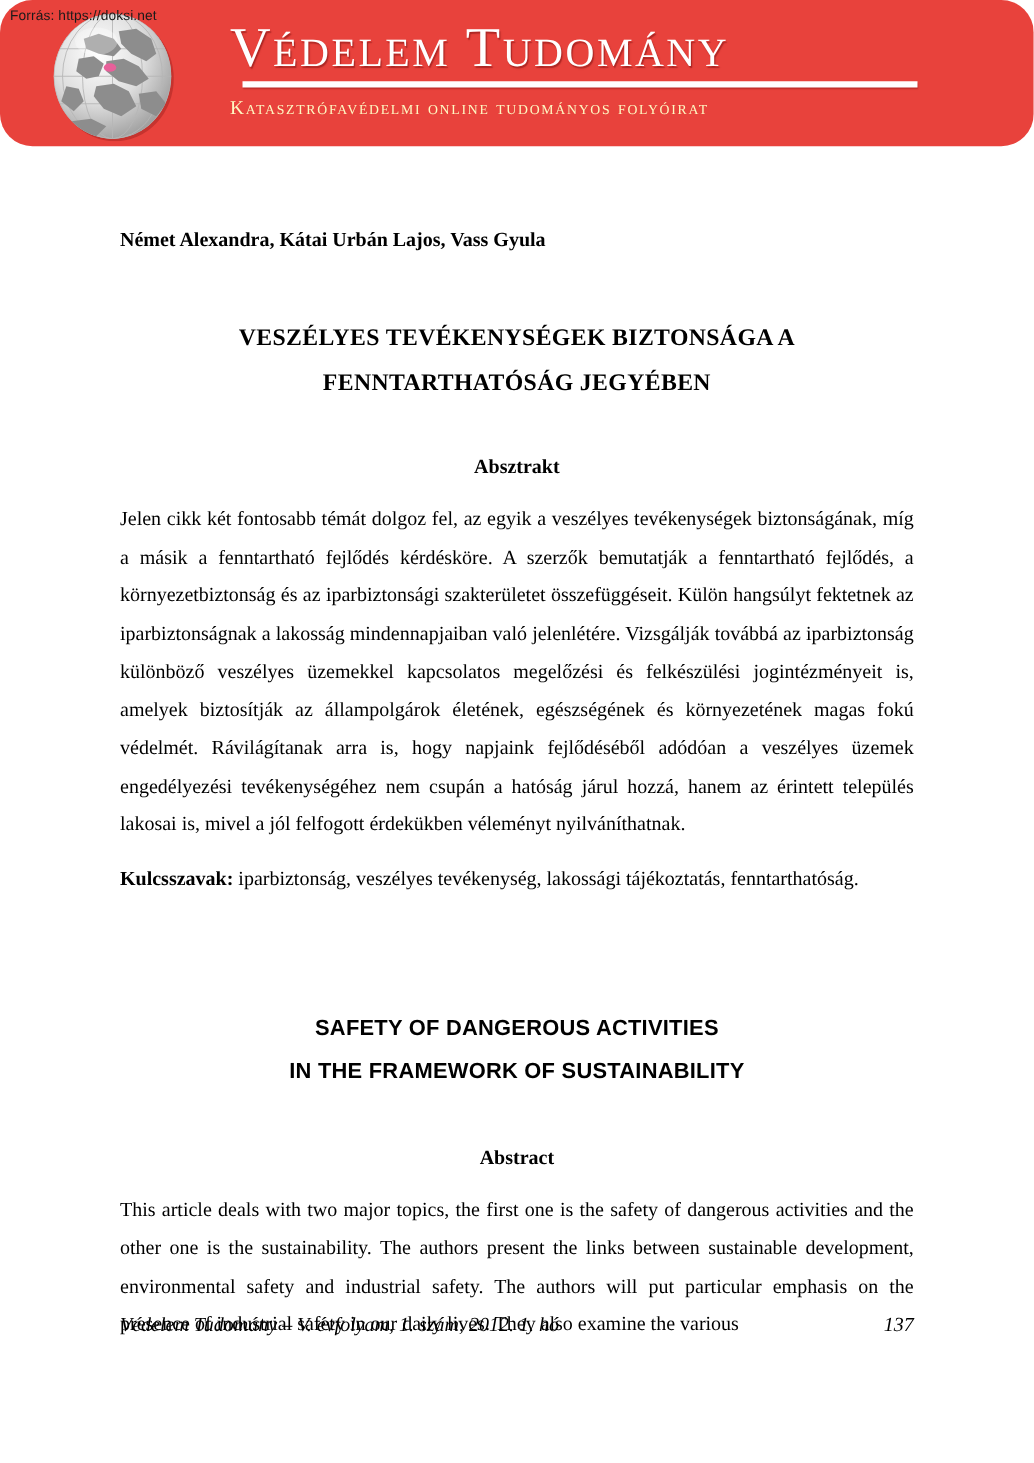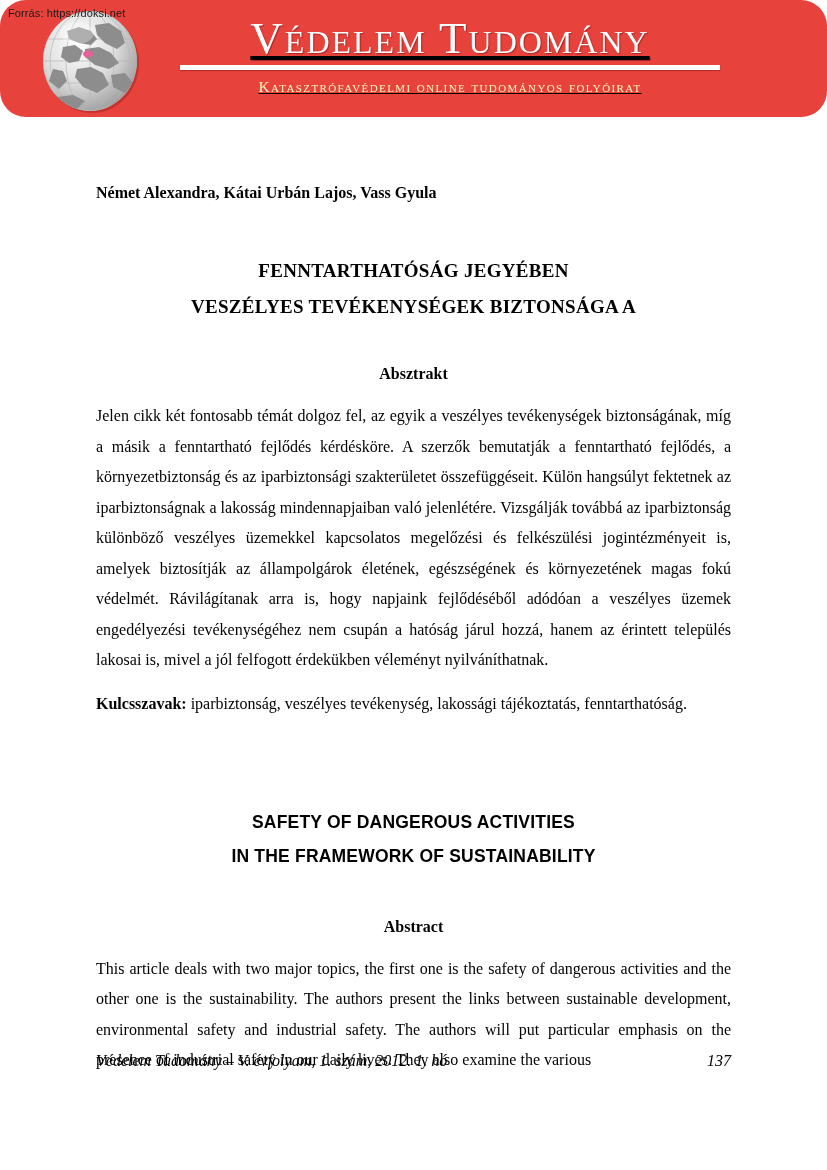--- a/index.html
+++ b/index.html
@@ -39,26 +39,25 @@
   .globe {
     position: absolute;
     left: 33px;
     top: 9px;
     width: 118px;
     height: 104px;
     z-index: 2;
   }
   .masthead-text {
     position: absolute;
-    left: 170px;
+    left: 184px;
     top: 14px;
     width: 560px;
     z-index: 3;
-    text-align: center;
-    text-decoration: underline;
+    text-align: left;
   }
   .masthead-title {
     font-family: "Liberation Serif", "DejaVu Serif", serif;
     font-size: 45px;
     line-height: 48px;
     color: #ffffff;
     font-variant: small-caps;
     letter-spacing: 2px;
     text-shadow: 1px 1px 1px rgba(120,15,15,0.55);
     white-space: nowrap;
@@ -199,22 +198,22 @@
     <div class="masthead-rule"></div>
     <div class="masthead-sub">Katasztrófavédelmi online tudományos folyóirat</div>
   </div>
 </div>
 
 <div class="page">
 
   <div class="authors">Német Alexandra, Kátai Urbán Lajos, Vass Gyula</div>
 
   <div class="title-hu">
+    <div>VESZÉLYES TEVÉKENYSÉGEK BIZTONSÁGA A</div>
     <div>FENNTARTHATÓSÁG JEGYÉBEN</div>
-    <div>VESZÉLYES TEVÉKENYSÉGEK BIZTONSÁGA A</div>
   </div>
 
   <div class="section-head">Absztrakt</div>
 
   <div class="para">Jelen cikk két fontosabb témát dolgoz fel, az egyik a veszélyes tevékenységek biztonságának, míg a másik a fenntartható fejlődés kérdésköre. A szerzők bemutatják a fenntartható fejlődés, a környezetbiztonság és az iparbiztonsági szakterületet összefüggéseit. Külön hangsúlyt fektetnek az iparbiztonságnak a lakosság mindennapjaiban való jelenlétére. Vizsgálják továbbá az iparbiztonság különböző veszélyes üzemekkel kapcsolatos megelőzési és felkészülési jogintézményeit is, amelyek biztosítják az állampolgárok életének, egészségének és környezetének magas fokú védelmét. Rávilágítanak arra is, hogy napjaink fejlődéséből adódóan a veszélyes üzemek engedélyezési tevékenységéhez nem csupán a hatóság járul hozzá, hanem az érintett település lakosai is, mivel a jól felfogott érdekükben véleményt nyilváníthatnak.</div>
 
   <div class="keywords">
     <b>Kulcsszavak:</b><span> iparbiztonság, veszélyes tevékenység, lakossági tájékoztatás, fenntarthatóság.</span>
   </div>
 

